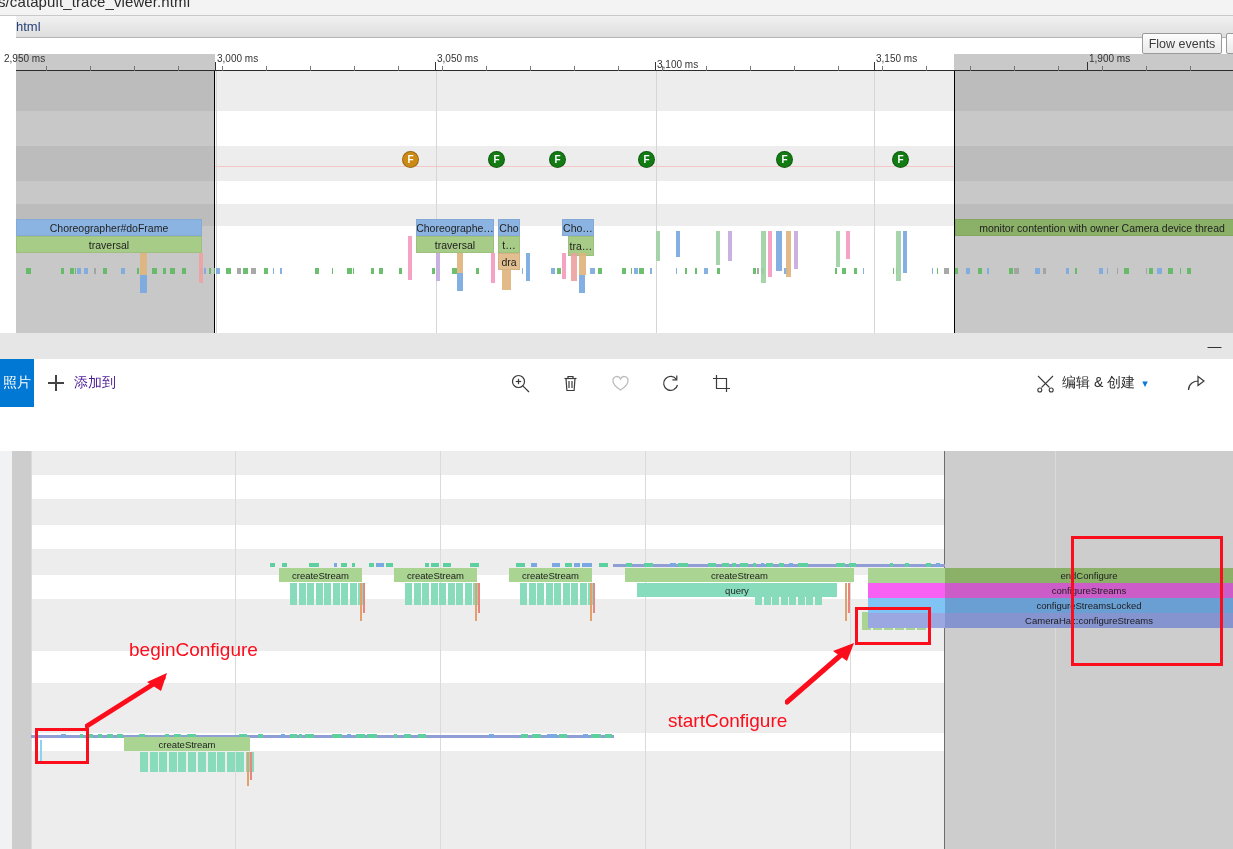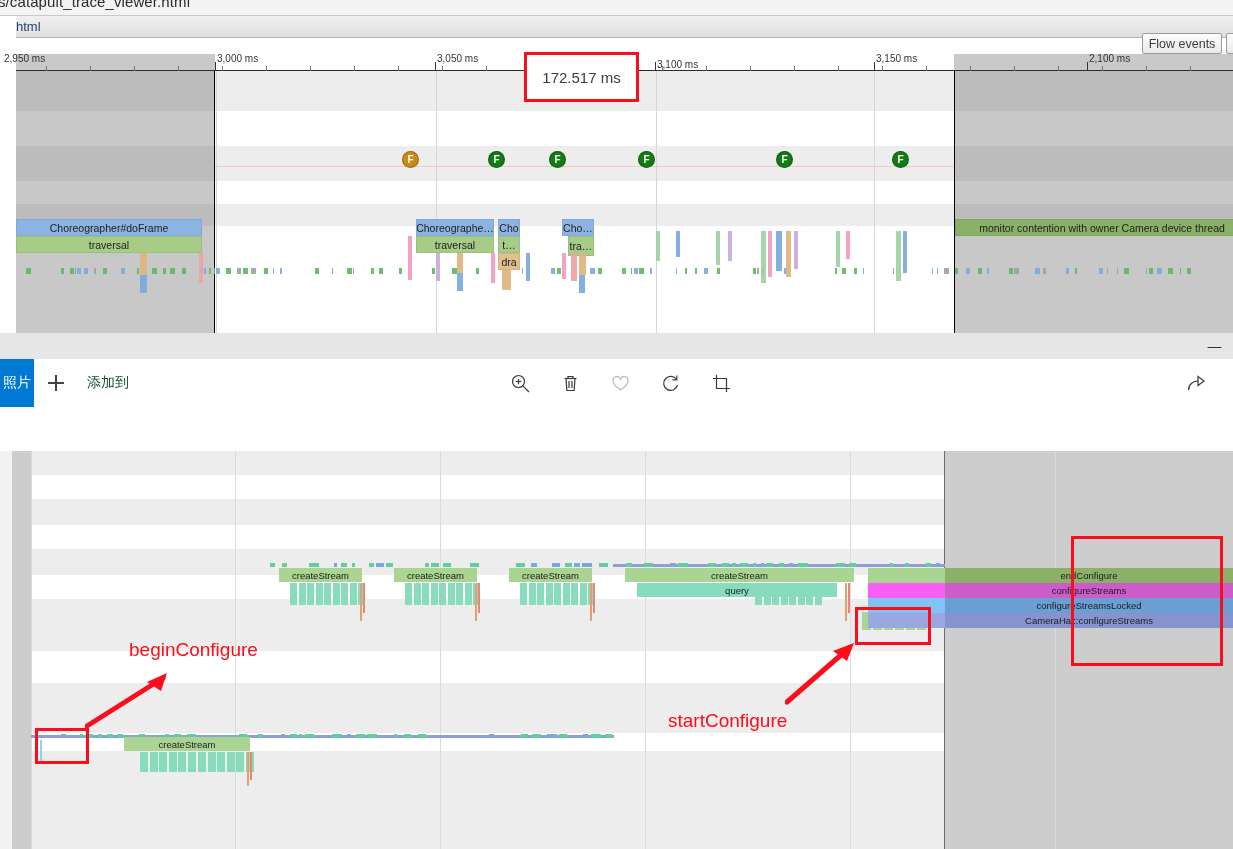--- a/index.html
+++ b/index.html
@@ -113,22 +113,22 @@
     display:flex; align-items:center; justify-content:center;
     color:#333; font-size:14px;
   }
   #photos-tab {
     position:absolute; left:0; top:26px; width:34px; height:48px;
     background:#0078d4; color:#ffffff; font-size:14px;
     display:flex; align-items:center; justify-content:center;
   }
   #add-to-btn {
     position:absolute; left:48px; top:26px; height:48px;
-    display:flex; align-items:center; gap:23px;
-    font-size:14px; color:#14532d;
+    display:flex; align-items:center; gap:10px;
+    font-size:14px; color:#4c1d95;
   }
   .plus-ico { display:inline-block; width:16px; height:16px; position:relative; }
   .plus-ico:before, .plus-ico:after { content:""; position:absolute; background:#444; }
   .plus-ico:before { left:0; top:7px; width:16px; height:1.5px; }
   .plus-ico:after  { top:0; left:7px; height:16px; width:1.5px; }
 
   .tool-ico {
     position:absolute; top:26px; width:48px; height:48px;
     display:flex; align-items:center; justify-content:center;
     color:#3a3a3a;
@@ -191,21 +191,21 @@
   <div class="lbl" style="left: -14px;">2,950 ms</div>
       <div class="tick major" style="left: 199px;"></div>
       <div class="lbl" style="left: 199px;">3,000 ms</div>
       <div class="tick major" style="left: 419px;"></div>
       <div class="lbl" style="left: 419px;">3,050 ms</div>
       <div class="tick major" style="left: 639px;"></div>
       <div class="lbl" style="left: 639px; margin-top: 6px;">3,100 ms</div>
       <div class="tick major" style="left: 858px;"></div>
       <div class="lbl" style="left: 858px;">3,150 ms</div>
       <div class="tick major" style="left: 1071px;"></div>
-      <div class="lbl" style="left: 1071px;">2,100 ms</div>
+      <div class="lbl" style="left: 1071px;">1,900 ms</div>
       <div class="tick minor" style="left: 30px;"></div>
       <div class="tick minor" style="left: 74px;"></div>
       <div class="tick minor" style="left: 118px;"></div>
       <div class="tick minor" style="left: 162px;"></div>
       <div class="tick minor" style="left: 206px;"></div>
       <div class="tick minor" style="left: 250px;"></div>
       <div class="tick minor" style="left: 294px;"></div>
       <div class="tick minor" style="left: 338px;"></div>
       <div class="tick minor" style="left: 382px;"></div>
       <div class="tick minor" style="left: 426px;"></div>
@@ -384,23 +384,20 @@
       <div style="position: absolute; left: 887px; top: 160px; width: 4px; height: 42px; background: rgb(122, 168, 224); opacity: 0.92;"></div>
       <div style="position: absolute; left: 700px; top: 160px; width: 4px; height: 34px; background: rgb(158, 209, 164); opacity: 0.92;"></div>
       <div style="position: absolute; left: 712px; top: 160px; width: 4px; height: 30px; background: rgb(199, 169, 224); opacity: 0.92;"></div>
       <div style="position: absolute; left: 820px; top: 160px; width: 4px; height: 36px; background: rgb(158, 209, 164); opacity: 0.92;"></div>
       <div style="position: absolute; left: 830px; top: 160px; width: 4px; height: 28px; background: rgb(245, 154, 192); opacity: 0.92;"></div>
       <div style="position: absolute; left: 640px; top: 160px; width: 4px; height: 30px; background: rgb(158, 209, 164); opacity: 0.92;"></div>
       <div style="position: absolute; left: 660px; top: 160px; width: 4px; height: 26px; background: rgb(122, 168, 224); opacity: 0.92;"></div>
       <div style="position: absolute; left: 0px; top: 271px; width: 1233px; height: 2px; background: rgb(47, 111, 191);"></div>
     </div>
 
-  <div id="measure-callout">
-    <span id="measure-value">172.517 ms</span>
-  </div>
 </div>
 
 <div class="abs" id="photos-app">
   <div id="photos-topstrip"></div>
   <div id="minimize-btn">—</div>
 
   <div id="photos-tab">照片</div>
 
   <div id="add-to-btn">
     <span class="plus-ico"></span>
@@ -435,20 +432,30 @@
       <path d="M15.8 2.5v4.4h-4.4"></path>
     </svg>
   </div>
   <div class="tool-ico" style="left:697px;">
     <svg width="21" height="21" viewBox="0 0 21 21" fill="none" stroke="#3a3a3a" stroke-width="1.2">
       <path d="M5.5 2v13.5H19"></path>
         <path d="M2 5.5h13.5V19"></path>
     </svg>
   </div>
 
+  <div id="edit-create-btn">
+    <svg width="19" height="19" viewBox="0 0 19 19" fill="none" stroke="#3a3a3a" stroke-width="1.1">
+      <path d="M2 2l11.5 11.5"></path>
+        <path d="M17 2L5.5 13.5"></path>
+      <circle cx="3.8" cy="16" r="2"></circle>
+        <circle cx="15.2" cy="16" r="2"></circle>
+    </svg>
+    <span>编辑 &amp; 创建</span>
+    <span class="chev">▾</span>
+  </div>
 
   <div id="share-btn">
     <svg width="21" height="21" viewBox="0 0 21 21" fill="none" stroke="#3a3a3a" stroke-width="1.2">
       <path d="M2.5 17c0-6 5-9 10-9"></path>
         <path d="M12 3.5L18 8l-6 4.5V3.5z"></path>
     </svg>
   </div>
 </div>
 
 <div class="abs" id="trace-bot">

